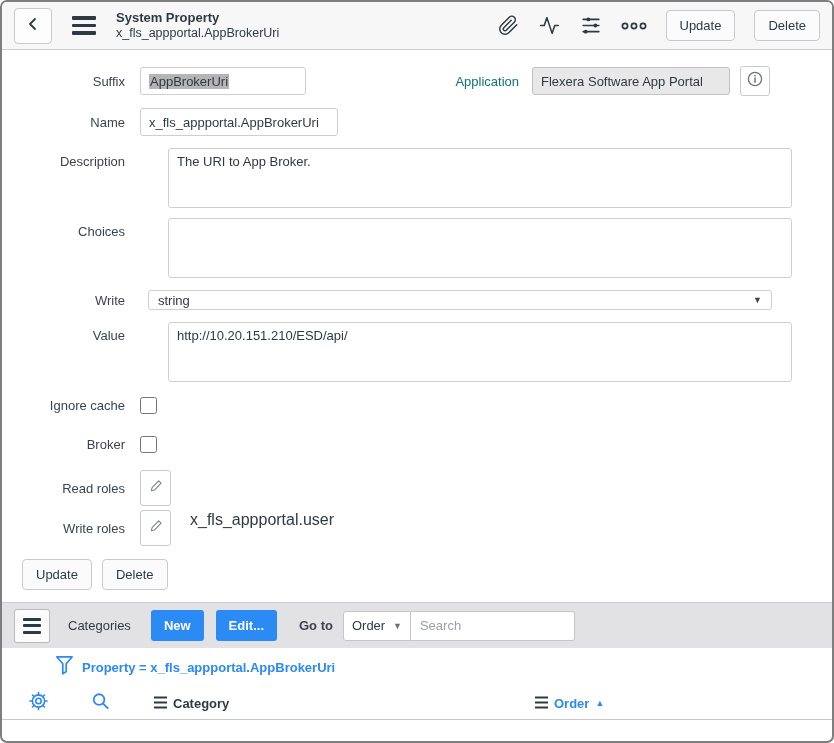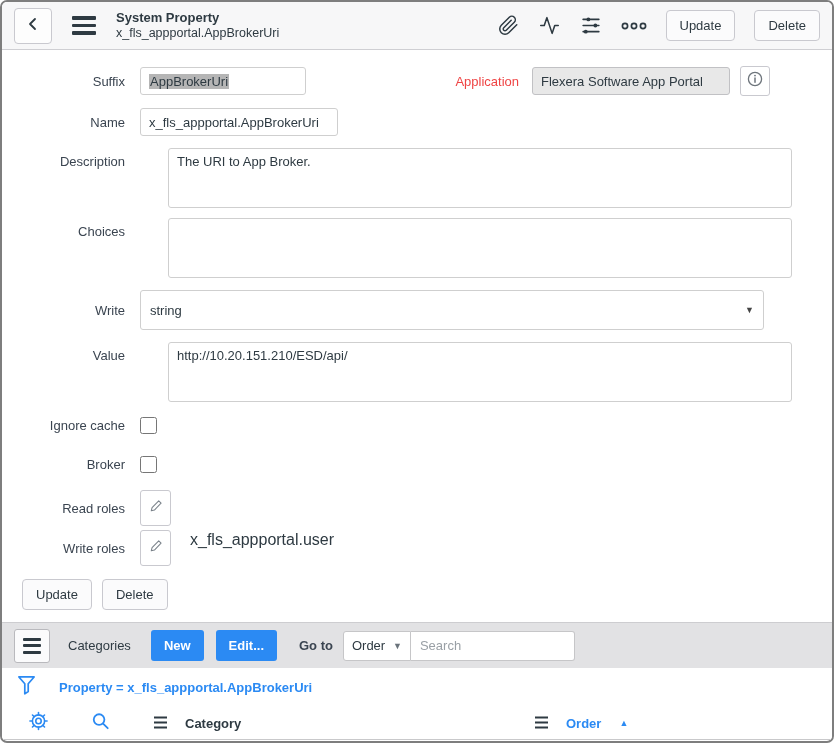--- a/index.html
+++ b/index.html
@@ -37,33 +37,33 @@
   .flabel { width:138px; flex:none; text-align:right; padding-right:15px; font-size:13px; color:#3a4450; }
   .top-align { align-items:flex-start;gap:28px; }
   .top-align .flabel { padding-top:6px; }
   .tinput {
     height:28px; border:1px solid #cfcfcf; border-radius:3px; padding:0 8px;
     font-size:13px; color:#2e3a42; font-family:inherit; background:#fff; outline:none;
   }
   .w198 { width:198px; }
   .fake-input { width:166px; display:flex; align-items:center; }
   .sel-text { background:#b5b5b5; padding:0 1px; }
-  .app-label { width:226px; flex:none; text-align:right; padding-right:13px; font-size:13px; color:#ef4444; }
+  .app-label { width:226px; flex:none; text-align:right; padding-right:13px; font-size:13px; color:#0f766e; }
   .readonly { background:#e8e8e8; border-color:#c1c1c4; }
   .info-btn {
     width:30px; height:30px; margin-left:10px; border:1px solid #c9c9cf; border-radius:3px;
     background:#fff; display:flex; align-items:center; justify-content:center; cursor:pointer;
   }
   textarea.tarea {
     width:624px; height:60px; border:1px solid #cfcfcf; border-radius:3px;
     padding:5px 8px; font-size:13px; color:#2e3a42; font-family:inherit; resize:none; outline:none;
   }
   .fake-select {
-    width:624px; height:40px; border:1px solid #cfcfcf; border-radius:3px;
-    display:flex; align-items:center; padding:0 9px; font-size:13px; cursor:pointer; background:#fff;
+    width:624px; height:20px; border:1px solid #cfcfcf; border-radius:3px;
+    display:flex; align-items:center; padding:0 9px; font-size:13px; cursor:pointer; background:#fff;margin-left:8px;
   }
   .fake-select .caret { margin-left:auto; font-size:9px; color:#444; }
   .chk { width:17px; height:17px; cursor:pointer; accent-color:#fff; }
   .role-btn {
     width:31px; height:36px; border:1px solid #c9c9cf; border-radius:3px; background:#fff;
     display:flex; align-items:center; justify-content:center; cursor:pointer;
   }
   .role-val { font-size:16px; margin-left:19px; position:relative; top:-8px; }
   .mb10{margin-bottom:10px;} .mb15{margin-bottom:15px;}
   .mb17{margin-bottom:17px;} .mb22{margin-bottom:22px;}
@@ -90,25 +90,25 @@
     width:68px; height:30px; background:#fff; border:1px solid #c6c6c8;
     display:flex; align-items:center; padding:0 8px; font-size:13px; cursor:pointer;
     border-radius:3px 0 0 3px;
   }
   .goto-select .caret { margin-left:auto; font-size:9px; color:#6a737b; }
   .rl-search {
     width:164px; height:30px; border:1px solid #c6c6c8; border-left:none;
     border-radius:0 3px 3px 0; padding:0 9px; font-size:13px; font-family:inherit; outline:none;
   }
   .rl-search::placeholder { color:#9aa0a6; }
-  .filter-row { height:38px; display:flex; align-items:center; padding:0 15px; gap:23px; background:#fff; }
+  .filter-row { height:38px; display:flex; align-items:center; padding:0 15px; gap:8px; background:#fff;margin-left:38px; }
   .filter-link { font-size:13px; font-weight:bold; color:#2b8af3; text-decoration:none; cursor:pointer; }
   .list-hdr { height:34px; position:relative; border-bottom:1px solid #c9c9cb; background:#fff; }
   .abs { position:absolute; top:50%; transform:translateY(-50%); }
-  .colgroup { display:flex; align-items:center; gap:18px; cursor:pointer; }
+  .colgroup { display:flex; align-items:center; gap:6px; cursor:pointer; }
   .bars { width:13px; display:flex; flex-direction:column; gap:2.5px; }
   .bars span { display:block; height:2.3px; background:#2e3a42; }
   .col-label { font-size:13px; font-weight:bold; color:#2e3a42; }
   .col-label.blue { color:#2b8af3; }
   .sort-asc { color:#2b8af3; font-size:9px; }
 </style>
 </head>
 <body>
 
 <div class="frame">

